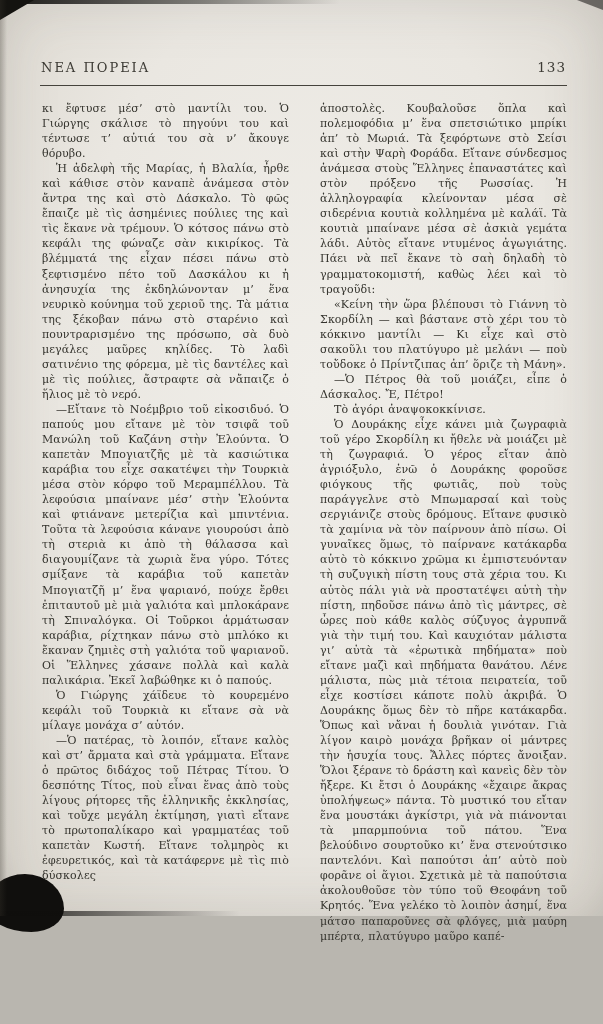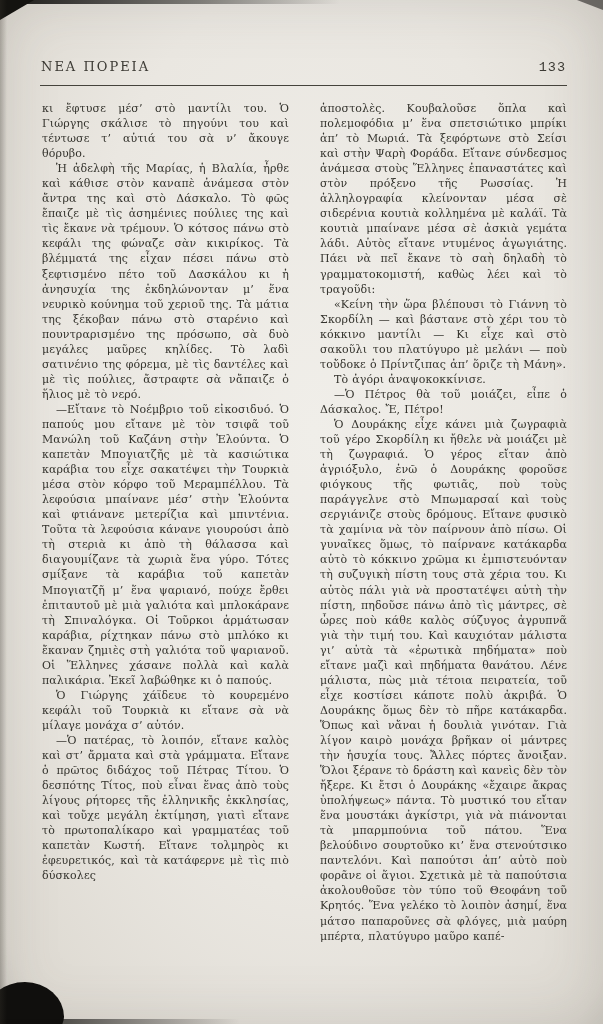--- a/index.html
+++ b/index.html
@@ -2,21 +2,21 @@
 <html><head>
 <meta charset="utf-8">
 <style>
   html,body{margin:0;padding:0;}
   body{
     width:603px;height:1024px;overflow:hidden;
     background:#b9b6af;
     font-family:"DejaVu Serif","Liberation Serif",serif;
   }
   .page{
-    position:relative;width:603px;height:1024px;
+    position:relative;width:603px;height:916px;
     background:
       radial-gradient(ellipse at 52% 42%, #f0eee9 0%, #eae7e1 55%, #ddd9d1 92%, #cfccc4 100%);
     box-shadow: inset 0 0 60px rgba(90,85,75,.18);
   }
   
   .edge-top{
     position:absolute;left:0;top:0;height:4px;width:340px;
     background:linear-gradient(to right, rgba(15,14,12,.95), rgba(15,14,12,.45) 60%, rgba(15,14,12,0));
   }
   .corner-tl{
@@ -45,21 +45,21 @@
 
   .header{
     position:absolute;left:41px;right:37px;top:59px;
     display:flex;justify-content:space-between;align-items:baseline;
     color:#3c3a34;
   }
   .journal-title{
     font-size:13px;letter-spacing:2px;
   }
   .page-number{
-    font-size:13.5px;letter-spacing:1px;font-family:Liberation Mono, monospace;
+    font-size:13.5px;letter-spacing:1px;
   }
   .rule{
     position:absolute;left:40px;right:36px;top:85px;height:0;
     border-top:1.6px solid #45433c;
   }
 
   .columns{
     position:absolute;left:42px;top:101px;width:525px;height:860px;
     display:flex;gap:31px;
   }
@@ -99,19 +99,19 @@
     <div class="col">
         <p class="">κι ἔφτυσε μέσ’ στὸ μαντίλι του. Ὁ Γιώργης σκάλισε τὸ πηγούνι του καὶ τέντωσε τ’ αὐτιά του σὰ ν’ ἄκουγε θόρυβο.</p>
         <p class="indent">Ἡ ἀδελφὴ τῆς Μαρίας, ἡ Βλαλία, ἦρθε καὶ κάθισε στὸν καναπὲ ἀνάμεσα στὸν ἄντρα της καὶ στὸ Δάσκαλο. Τὸ φῶς ἔπαιζε μὲ τὶς ἀσημένιες πούλιες της καὶ τὶς ἔκανε νὰ τρέμουν. Ὁ κότσος πάνω στὸ κεφάλι της φώναζε σὰν κικιρίκος. Τὰ βλέμματά της εἶχαν πέσει πάνω στὸ ξεφτισμένο πέτο τοῦ Δασκάλου κι ἡ ἀνησυχία της ἐκδηλώνονταν μ’ ἕνα νευρικὸ κούνημα τοῦ χεριοῦ της. Τὰ μάτια της ξέκοβαν πάνω στὸ σταρένιο καὶ πουντραρισμένο της πρόσωπο, σὰ δυὸ μεγάλες μαῦρες κηλίδες. Τὸ λαδὶ σατινένιο της φόρεμα, μὲ τὶς δαντέλες καὶ μὲ τὶς πούλιες, ἄστραφτε σὰ νἄπαιζε ὁ ἥλιος μὲ τὸ νερό.</p>
         <p class="indent">—Εἴτανε τὸ Νοέμβριο τοῦ εἰκοσιδυό. Ὁ παπούς μου εἴτανε μὲ τὸν τσιφᾶ τοῦ Μανώλη τοῦ Καζάνη στὴν Ἐλούντα. Ὁ καπετὰν Μπογιατζῆς μὲ τὰ κασιώτικα καράβια του εἶχε σακατέψει τὴν Τουρκιὰ μέσα στὸν κόρφο τοῦ Μεραμπέλλου. Τὰ λεφούσια μπαίνανε μέσ’ στὴν Ἐλούντα καὶ φτιάνανε μετερίζια καὶ μπιντένια. Τοῦτα τὰ λεφούσια κάνανε γιουρούσι ἀπὸ τὴ στεριὰ κι ἀπὸ τὴ θάλασσα καὶ διαγουμίζανε τὰ χωριὰ ἕνα γύρο. Τότες σμίξανε τὰ καράβια τοῦ καπετὰν Μπογιατζῆ μ’ ἕνα ψαριανό, πούχε ἔρθει ἐπιταυτοῦ μὲ μιὰ γαλιότα καὶ μπλοκάρανε τὴ Σπιναλόγκα. Οἱ Τοῦρκοι ἀρμάτωσαν καράβια, ρίχτηκαν πάνω στὸ μπλόκο κι ἔκαναν ζημιὲς στὴ γαλιότα τοῦ ψαριανοῦ. Οἱ Ἕλληνες χάσανε πολλὰ καὶ καλὰ παλικάρια. Ἐκεῖ λαβώθηκε κι ὁ παπούς.</p>
         <p class="indent">Ὁ Γιώργης χάϊδευε τὸ κουρεμένο κεφάλι τοῦ Τουρκιὰ κι εἴτανε σὰ νὰ μίλαγε μονάχα σ’ αὐτόν.</p>
         <p class="indent">—Ὁ πατέρας, τὸ λοιπόν, εἴτανε καλὸς καὶ στ’ ἄρματα καὶ στὰ γράμματα. Εἴτανε ὁ πρῶτος διδάχος τοῦ Πέτρας Τίτου. Ὁ δεσπότης Τίτος, ποὺ εἶναι ἕνας ἀπὸ τοὺς λίγους ρήτορες τῆς ἑλληνικῆς ἐκκλησίας, καὶ τοὔχε μεγάλη ἐκτίμηση, γιατὶ εἴτανε τὸ πρωτοπαλίκαρο καὶ γραμματέας τοῦ καπετὰν Κωστή. Εἴτανε τολμηρὸς κι ἐφευρετικός, καὶ τὰ κατάφερνε μὲ τὶς πιὸ δύσκολες</p>
       </div>
     <div class="col">
         <p class="">ἀποστολὲς. Κουβαλοῦσε ὅπλα καὶ πολεμοφόδια μ’ ἕνα σπετσιώτικο μπρίκι ἀπ’ τὸ Μωριά. Τὰ ξεφόρτωνε στὸ Σείσι καὶ στὴν Ψαρὴ Φοράδα. Εἴτανε σύνδεσμος ἀνάμεσα στοὺς Ἕλληνες ἐπαναστάτες καὶ στὸν πρόξενο τῆς Ρωσσίας. Ἡ ἀλληλογραφία κλείνονταν μέσα σὲ σιδερένια κουτιὰ κολλημένα μὲ καλάϊ. Τὰ κουτιὰ μπαίνανε μέσα σὲ ἀσκιὰ γεμάτα λάδι. Αὐτὸς εἴτανε ντυμένος ἀγωγιάτης. Πάει νὰ πεῖ ἔκανε τὸ σαὴ δηλαδὴ τὸ γραμματοκομιστή, καθὼς λέει καὶ τὸ τραγοῦδι:</p>
         <p class="indent">«Κείνη τὴν ὥρα βλέπουσι τὸ Γιάννη τὸ Σκορδίλη — καὶ βάστανε στὸ χέρι του τὸ κόκκινο μαντίλι — Κι εἶχε καὶ στὸ σακοῦλι του πλατύγυρο μὲ μελάνι — ποὺ τοὔδοκε ὁ Πρίντζιπας ἀπ’ ὅριζε τὴ Μάνη».</p>
+        <p class="indent">—Ὁ Πέτρος θὰ τοῦ μοιάζει, εἶπε ὁ Δάσκαλος. Ἔ, Πέτρο!</p>
         <p class="indent">Τὸ ἀγόρι ἀναψοκοκκίνισε.</p>
-        <p class="indent">—Ὁ Πέτρος θὰ τοῦ μοιάζει, εἶπε ὁ Δάσκαλος. Ἔ, Πέτρο!</p>
         <p class="indent">Ὁ Δουράκης εἶχε κάνει μιὰ ζωγραφιὰ τοῦ γέρο Σκορδίλη κι ἤθελε νὰ μοιάζει μὲ τὴ ζωγραφιά. Ὁ γέρος εἴταν ἀπὸ ἀγριόξυλο, ἐνῶ ὁ Δουράκης φοροῦσε φιόγκους τῆς φωτιᾶς, ποὺ τοὺς παράγγελνε στὸ Μπωμαρσαί καὶ τοὺς σεργιάνιζε στοὺς δρόμους. Εἴτανε φυσικὸ τὰ χαμίνια νὰ τὸν παίρνουν ἀπὸ πίσω. Οἱ γυναῖκες ὅμως, τὸ παίρνανε κατάκαρδα αὐτὸ τὸ κόκκινο χρῶμα κι ἐμπιστευόνταν τὴ συζυγικὴ πίστη τους στὰ χέρια του. Κι αὐτὸς πάλι γιὰ νὰ προστατέψει αὐτὴ τὴν πίστη, πηδοῦσε πάνω ἀπὸ τὶς μάντρες, σὲ ὧρες ποὺ κάθε καλὸς σύζυγος ἀγρυπνᾶ γιὰ τὴν τιμή του. Καὶ καυχιόταν μάλιστα γι’ αὐτὰ τὰ «ἐρωτικὰ πηδήματα» ποὺ εἴτανε μαζὶ καὶ πηδήματα θανάτου. Λένε μάλιστα, πὼς μιὰ τέτοια πειρατεία, τοῦ εἶχε κοστίσει κάποτε πολὺ ἀκριβά. Ὁ Δουράκης ὅμως δὲν τὸ πῆρε κατάκαρδα. Ὅπως καὶ νἄναι ἡ δουλιὰ γινόταν. Γιὰ λίγον καιρὸ μονάχα βρῆκαν οἱ μάντρες τὴν ἡσυχία τους. Ἄλλες πόρτες ἄνοιξαν. Ὅλοι ξέρανε τὸ δράστη καὶ κανεὶς δὲν τὸν ἤξερε. Κι ἔτσι ὁ Δουράκης «ἔχαιρε ἄκρας ὑπολήψεως» πάντα. Τὸ μυστικό του εἴταν ἕνα μουστάκι ἀγκίστρι, γιὰ νὰ πιάνονται τὰ μπαρμπούνια τοῦ πάτου. Ἕνα βελούδινο σουρτοῦκο κι’ ἕνα στενούτσικο παντελόνι. Καὶ παπούτσι ἀπ’ αὐτὸ ποὺ φορᾶνε οἱ ἅγιοι. Σχετικὰ μὲ τὰ παπούτσια ἀκολουθοῦσε τὸν τύπο τοῦ Θεοφάνη τοῦ Κρητός. Ἕνα γελέκο τὸ λοιπὸν ἀσημί, ἕνα μάτσο παπαροῦνες σὰ φλόγες, μιὰ μαύρη μπέρτα, πλατύγυρο μαῦρο καπέ-</p>
       </div>
   </div>
 
 </div>
 
 </body></html>

